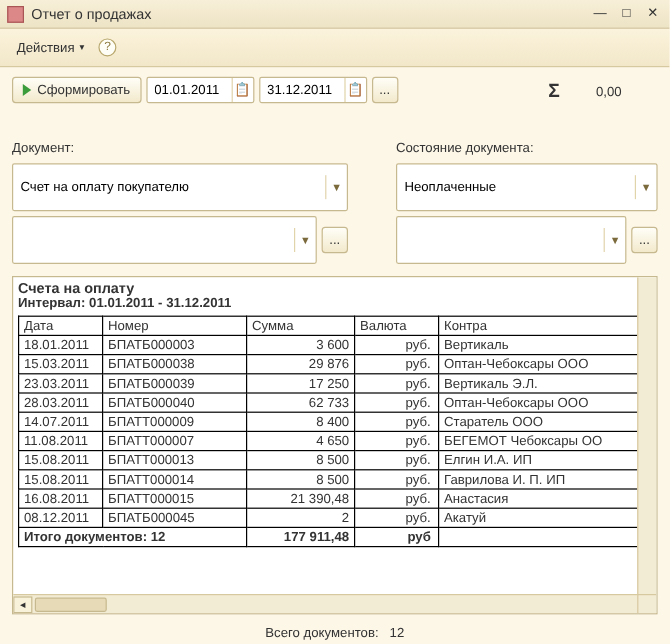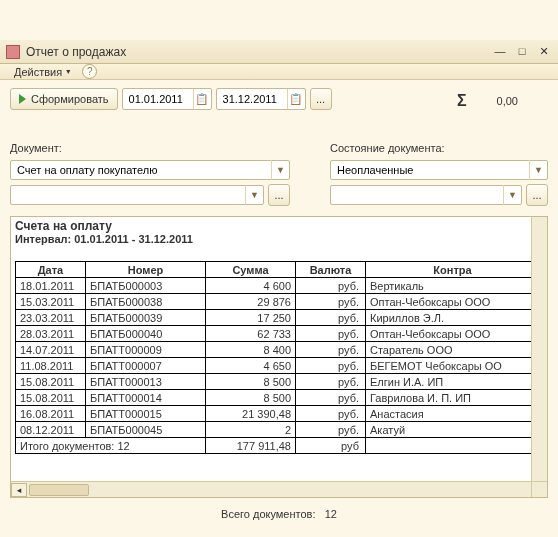--- a/index.html
+++ b/index.html
@@ -11,38 +11,37 @@
     color: #333;
     width: 558px;
   }
   .titlebar {
     display: flex;
     align-items: center;
     background: linear-gradient(#f7efd8,#ede3c5);
     border-bottom: 1px solid #c7b98f;
     height: 24px;
     padding: 0 6px;
-    margin-top: 40px;
   }
   .titlebar .tico {
     width: 14px; height: 14px;
     background: #d88; border: 1px solid #a55;
     margin-right: 6px;
   }
   .titlebar .title { flex: 1; font-size: 12px; }
   .winbtns { display: flex; gap: 6px; }
   .winbtn {
     width: 16px; height: 14px; text-align: center;
     font-size: 11px; line-height: 12px; cursor: default;
   }
   .toolbar {
     display: flex; align-items: center;
     background: linear-gradient(#fbf3dc,#f2e7c9);
     border-bottom: 1px solid #d6c89f;
-    height: 16px; padding: 4px 8px; gap: 6px;
+    height: 32px; padding: 4px 8px; gap: 6px;
   }
   .act-btn {
     display: flex; align-items: center; gap: 4px;
     padding: 1px 6px; cursor: default;
   }
   .dd-arrow { font-size: 8px; }
   .help-ico {
     width: 15px; height: 15px; border: 1px solid #b8a76d;
     border-radius: 50%; color: #8c7a3f; text-align: center;
     line-height: 13px; font-size: 10px; background: #fffef6;
@@ -73,44 +72,44 @@
     width: 22px; height: 22px; border: 1px solid #c7b98f;
     border-radius: 3px; background: linear-gradient(#fffef7,#f3e9cc);
     text-align: center; line-height: 20px; cursor: default;
   }
   .sum-area { flex:1; display:flex; align-items:center; justify-content:flex-end; gap:30px; padding-right:30px;}
   .sigma { font-size: 16px; font-weight: bold; }
   .filters { display: grid; grid-template-columns: 280px 1fr; column-gap: 40px; row-gap: 4px; margin-bottom: 10px; margin-top: 30px;}
   .lbl { color: #333; padding: 2px 0; }
   .select-field {
     display:flex; align-items:center; background:#fff;
-    border:1px solid #c7b98f; border-radius:2px; height:20px;
+    border:1px solid #c7b98f; border-radius:2px; height:40px;
   }
   .select-field input {
     flex:1; border:none; outline:none; background:transparent;
     padding:0 6px; font-size:11px; height:20px;
   }
   .sel-btn {
     width:18px; text-align:center; color:#7a6a3c;
     border-left:1px solid #e0d4ab; line-height:20px; font-size:9px;
   }
   .pair { display:flex; gap:4px; align-items:center; }
   .report-frame {
     background:#fff; border:1px solid #c7b98f; height:282px;
     overflow:hidden; position:relative;
   }
   .report-inner { padding: 2px 4px 4px 4px; }
   .rep-title { font-weight:bold; font-size:12px; }
-  .rep-sub { font-weight:bold; font-size:11px; margin-bottom:16px;}
+  .rep-sub { font-weight:bold; font-size:11px; margin-bottom:4px;}
   table { border-collapse: collapse; width: 525px; }
   th, td { border: 1px solid #000; padding: 1px 4px; font-size:11px; height:16px; }
-  th { font-weight: bold; text-align:center; }
+  th { font-weight: normal; text-align:left; }
   td.num { text-align:right; }
   td.cur { text-align:right; padding-right:6px;}
-  tr.total td { font-weight:normal; }
+  tr.total td { font-weight:bold; }
   .hscroll {
     position:absolute; bottom:0; left:0; right:16px; height:16px;
     background:#f3ecd4; border-top:1px solid #d6c89f;
     display:flex; align-items:center;
   }
   .hscroll .arrow { width:16px;height:14px;border:1px solid #c7b98f;background:#f9f2da;text-align:center;font-size:9px;line-height:12px;}
   .hscroll .thumb { width:60px;height:12px;background:#e6dbb6;border:1px solid #c7b98f;margin-left:2px;border-radius:2px;}
   .vscroll {
     position:absolute; top:0; bottom:16px; right:0; width:16px;
     background:#f3ecd4; border-left:1px solid #d6c89f;
@@ -204,37 +203,37 @@
             <th style="width:120px">Номер</th>
             <th style="width:90px">Сумма</th>
             <th style="width:70px">Валюта</th>
             <th>Контра</th>
           </tr>
         </thead>
         <tbody id="report-body">
             <tr>
               <td>18.01.2011</td>
               <td>БПАТБ000003</td>
-              <td class="num">4 600</td>
+              <td class="num">3 600</td>
               <td class="cur">руб.</td>
               <td>Вертикаль</td>
             </tr>
             <tr>
               <td>15.03.2011</td>
               <td>БПАТБ000038</td>
               <td class="num">29 876</td>
               <td class="cur">руб.</td>
               <td>Оптан-Чебоксары ООО</td>
             </tr>
             <tr>
               <td>23.03.2011</td>
               <td>БПАТБ000039</td>
               <td class="num">17 250</td>
               <td class="cur">руб.</td>
-              <td>Кириллов Э.Л.</td>
+              <td>Вертикаль Э.Л.</td>
             </tr>
             <tr>
               <td>28.03.2011</td>
               <td>БПАТБ000040</td>
               <td class="num">62 733</td>
               <td class="cur">руб.</td>
               <td>Оптан-Чебоксары ООО</td>
             </tr>
             <tr>
               <td>14.07.2011</td>

